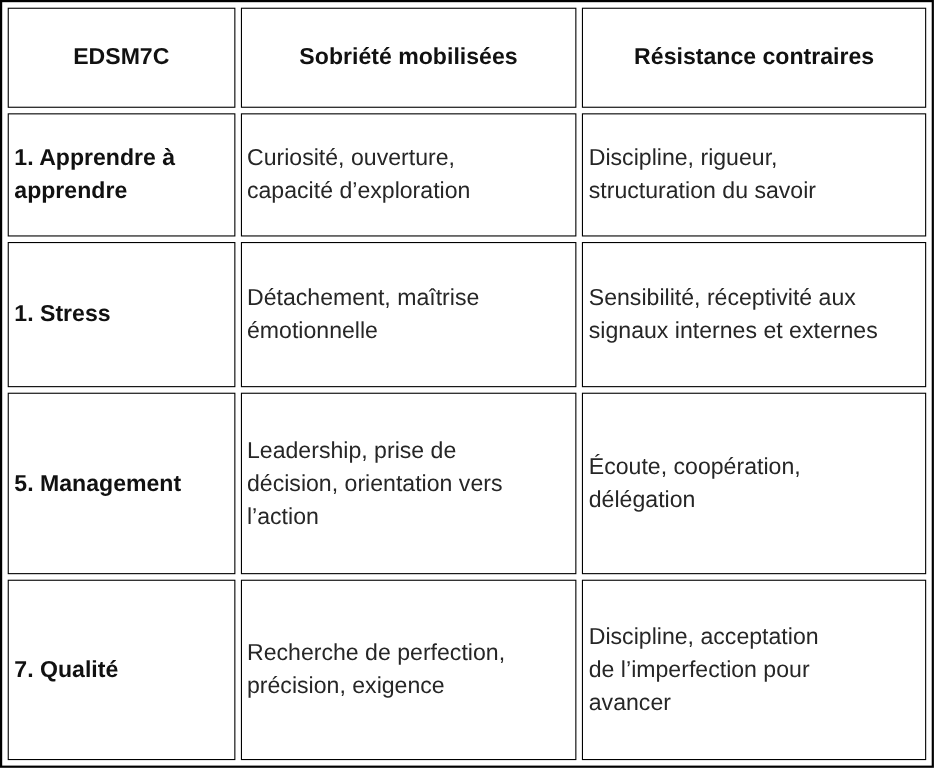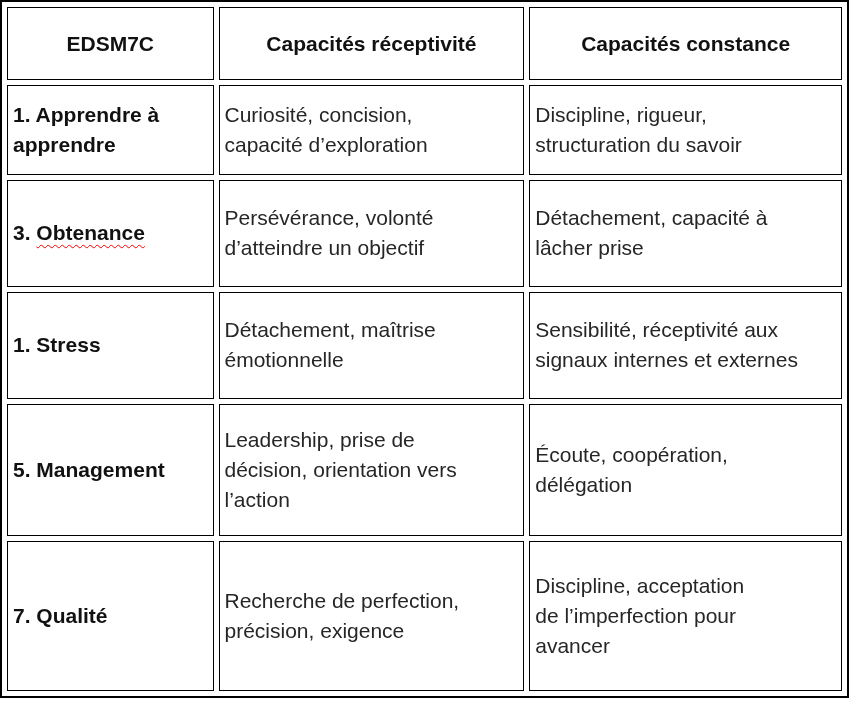--- a/index.html
+++ b/index.html
@@ -66,37 +66,30 @@
 
 <table class="edsm">
   <colgroup>
       <col class="c1">
       <col class="c2">
       <col class="c3">
     </colgroup>
   <tbody>
     <tr>
       <th>EDSM7C</th>
-      <th>Capacités réceptivité</th>
-      <th>Capacités constance</th>
+      <th>Sobriété mobilisées</th>
+      <th>Résistance contraires</th>
     </tr>
     <tr>
       <td class="label">1. Apprendre à
 apprendre</td>
-      <td>Curiosité, concision,
+      <td>Curiosité, ouverture,
 capacité d’exploration</td>
       <td>Discipline, rigueur,
 structuration du savoir</td>
-    </tr>
-    <tr>
-      <td class="label"><span>3. </span><span class="squiggle">Obtenance</span></td>
-      <td>Persévérance, volonté
-d’atteindre un objectif</td>
-      <td>Détachement, capacité à
-lâcher prise</td>
     </tr>
     <tr>
       <td class="label">1. Stress</td>
       <td>Détachement, maîtrise
 émotionnelle</td>
       <td>Sensibilité, réceptivité aux
 signaux internes et externes</td>
     </tr>
     <tr>
       <td class="label">5. Management</td>

